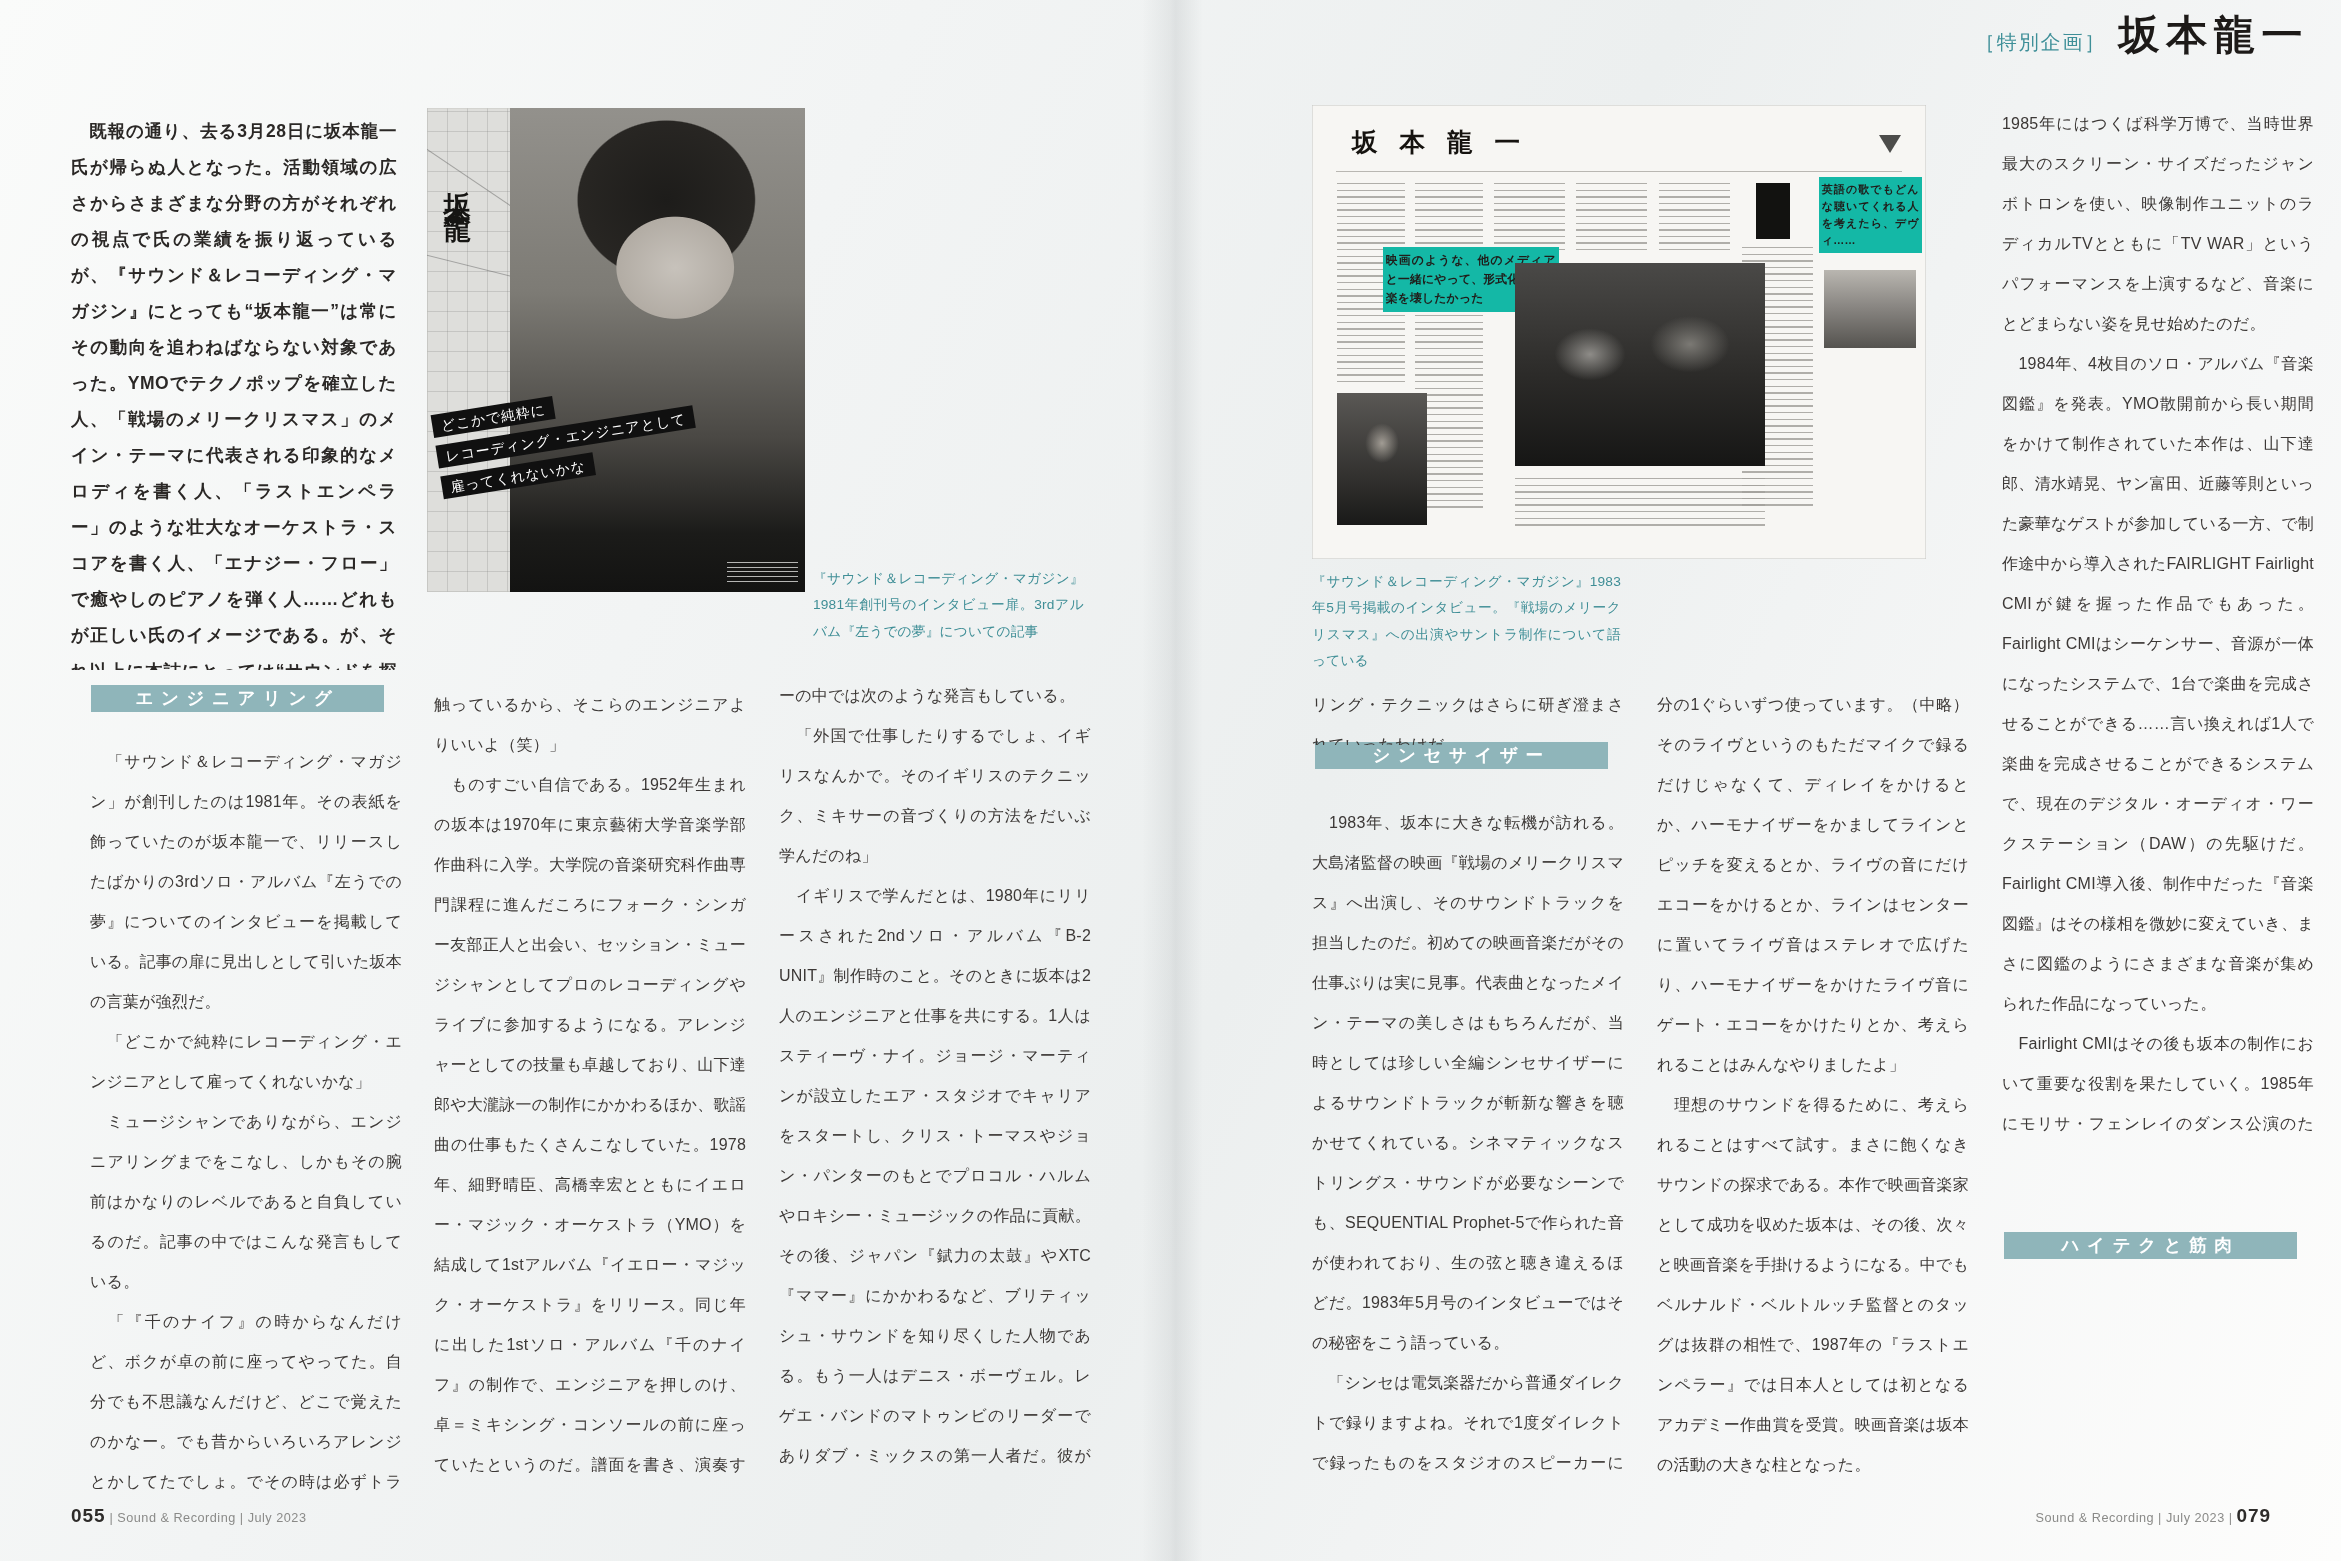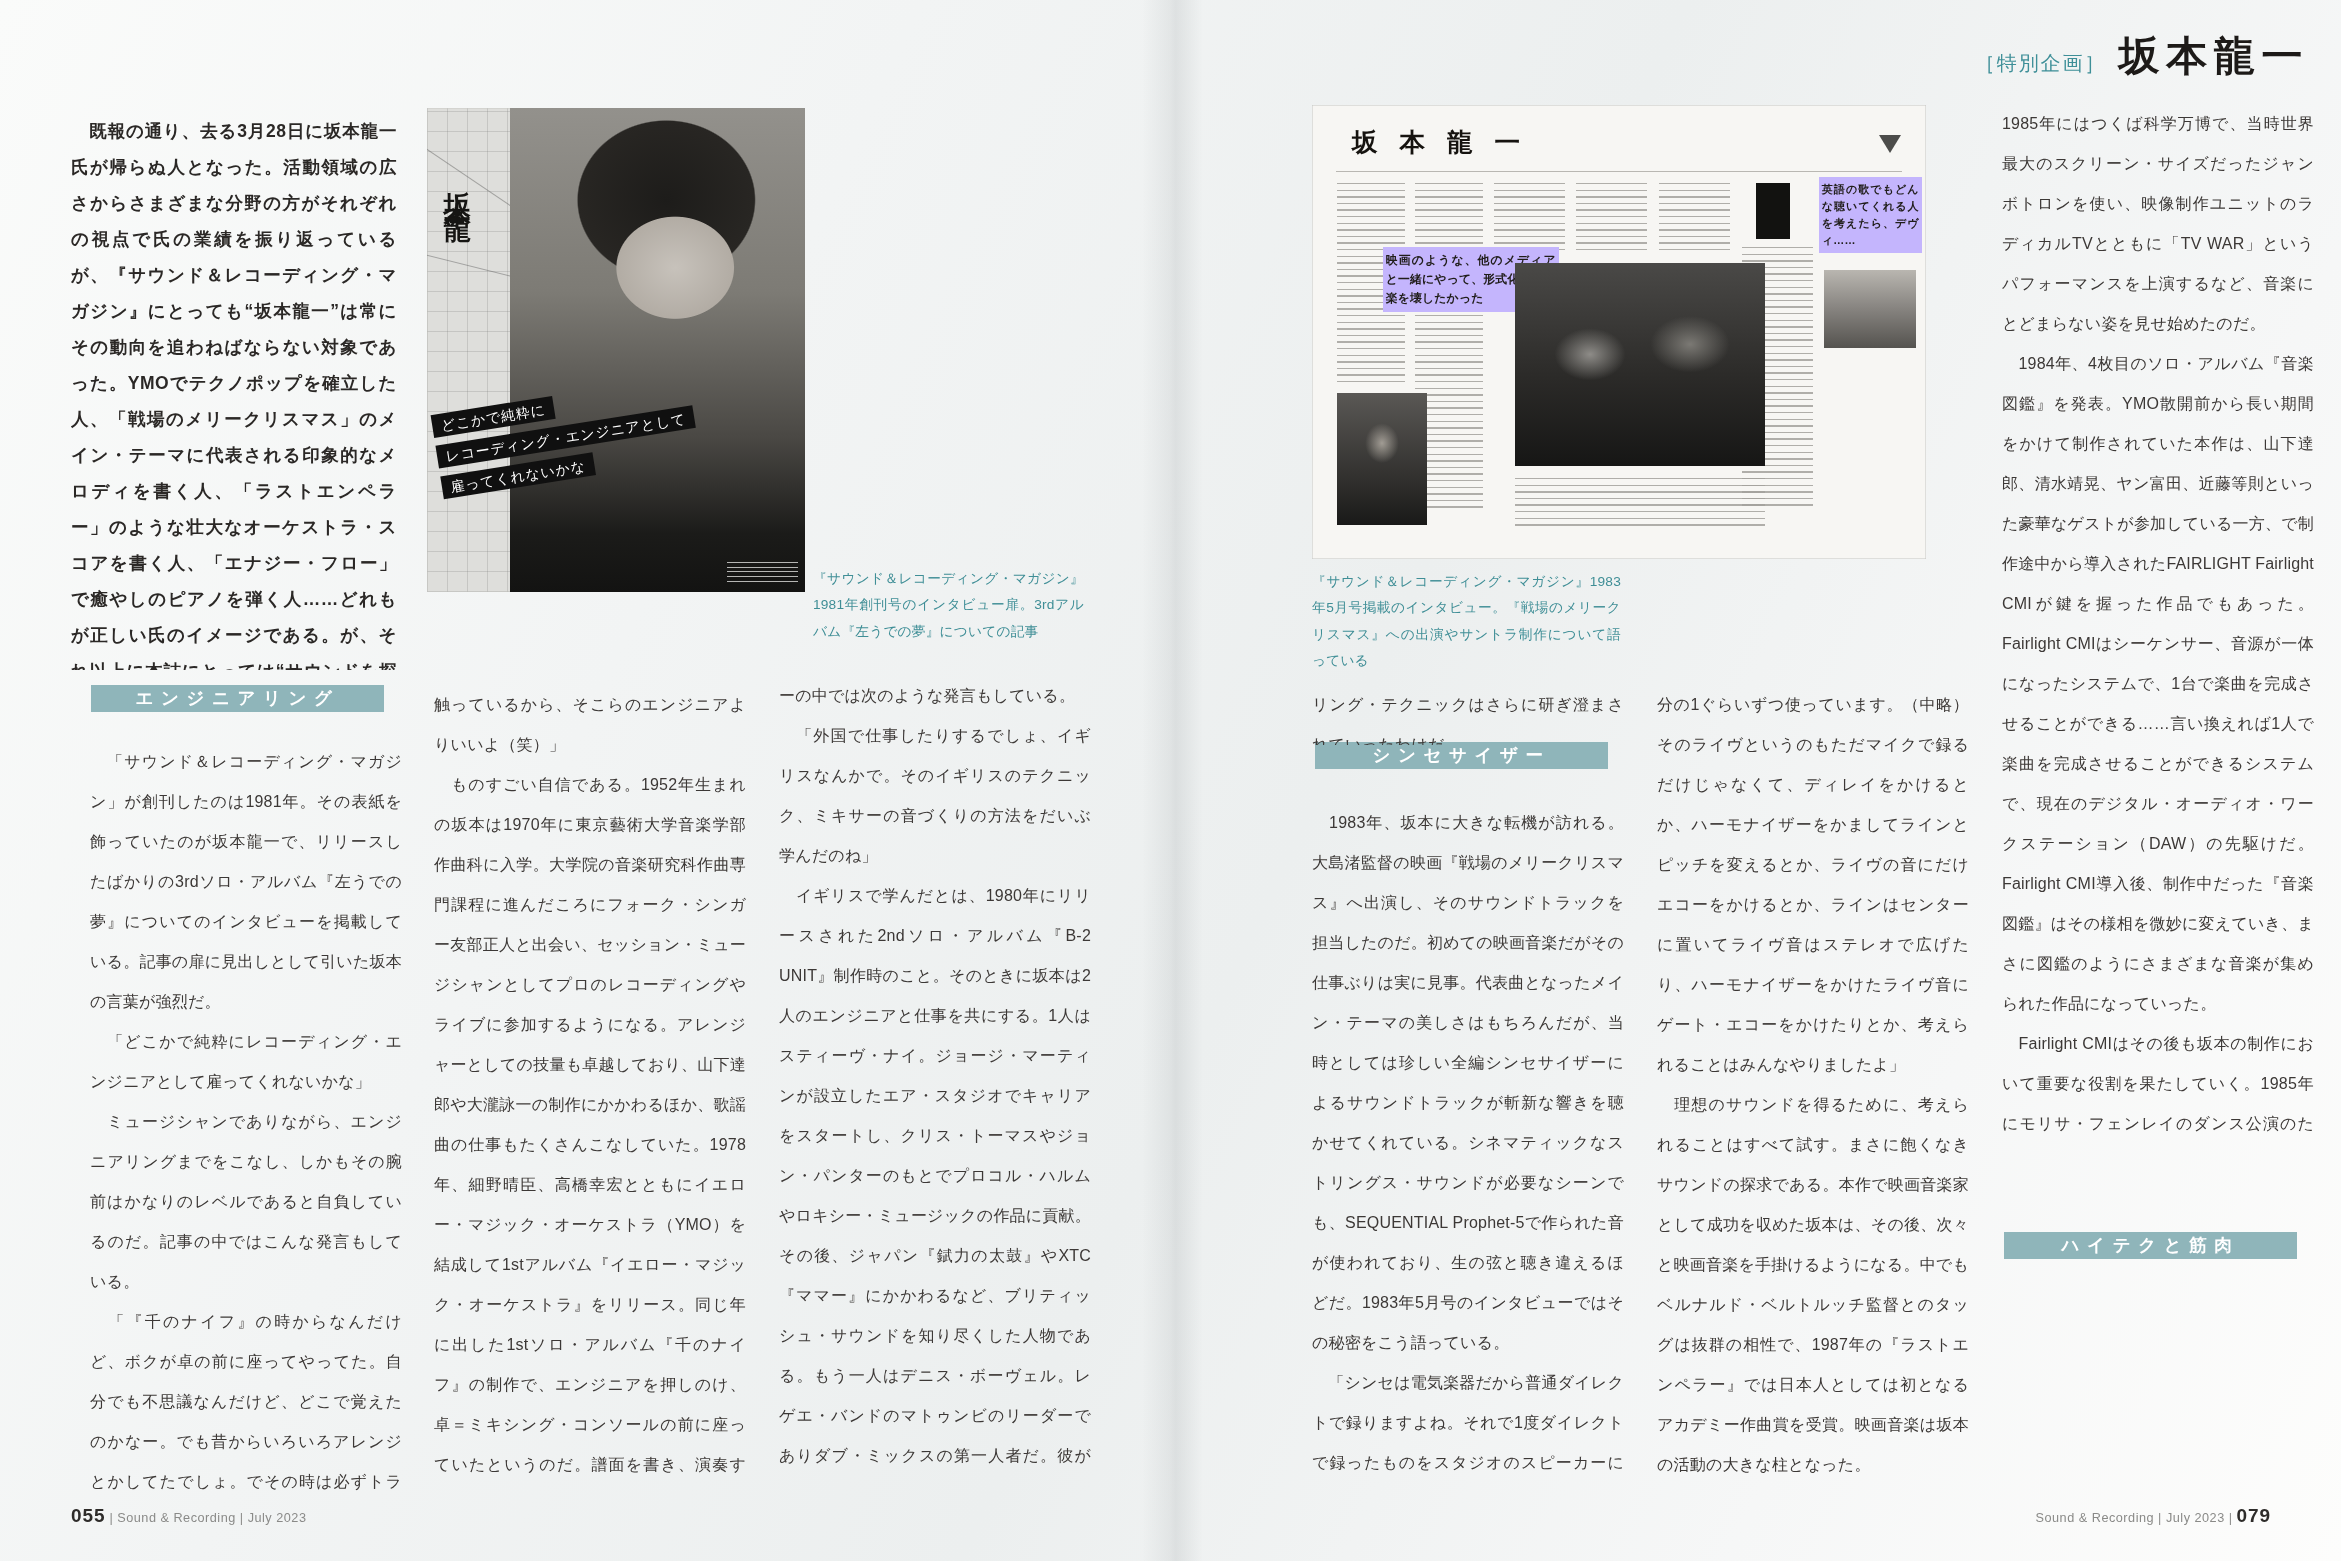--- a/index.html
+++ b/index.html
@@ -7,21 +7,21 @@
     position:relative; width:2342px; height:1561px; overflow:hidden;
     background:linear-gradient(115deg,#fafbfa 0%,#f2f4f4 30%,#ecefef 55%,#f6f7f7 80%,#fdfdfc 100%);
     font-family:"Liberation Sans","DejaVu Sans",sans-serif;
   }
   .spread::after{
     content:""; position:absolute; top:0; bottom:0; left:1142px; width:61px;
     background:linear-gradient(90deg,rgba(0,0,0,0) 0%,rgba(60,70,75,.07) 45%,rgba(60,70,75,.10) 55%,rgba(0,0,0,0) 100%);
     pointer-events:none;
   }
   
-  .feature-header{position:absolute; top:29px; right:33px; display:flex; align-items:baseline; gap:12.3px;}
+  .feature-header{position:absolute; top:8px; right:33px; display:flex; align-items:baseline; gap:12.3px;}
   .feature-tag{color:#3E8F98; font-family:"Liberation Serif","DejaVu Serif",serif; font-size:20px; letter-spacing:1.9px;}
   .feature-title{color:#1d1a18; font-family:"Liberation Serif","DejaVu Serif",serif; font-size:41px; letter-spacing:6.6px; font-weight:600;}
   
   .col{
     position:absolute; width:312px; font-size:16px; line-height:40px; letter-spacing:0.2px;
     color:#3c3836; text-align:justify; white-space:pre-wrap; overflow:hidden;
   }
   .intro{
     position:absolute; left:71px; top:113px; width:326px; height:557px;
     font-size:17.5px; line-height:36px; font-weight:700; color:#2b2826;
@@ -74,21 +74,21 @@
   .scan-headline{
     position:absolute; left:40px; top:20px; font-family:"Liberation Serif","DejaVu Serif",serif;
     font-size:25.5px; font-weight:700; color:#16130f; letter-spacing:22px; white-space:nowrap;
   }
   .scan-triangle{position:absolute; right:25.5px; top:30px; width:0; height:0;
     border-left:11.3px solid transparent; border-right:11.3px solid transparent; border-top:18px solid #4c4c4a;}
   .scan-rule{position:absolute; left:23.6px; right:23.6px; top:66px; height:0.9px; background:#b9b7b2;}
   .greek{background:repeating-linear-gradient(180deg,#a3a19c 0 1.4px, rgba(0,0,0,0) 1.4px 6.6px); opacity:.85;}
   .scan-quote{
     position:absolute; font-size:11.8px; line-height:19px; font-weight:700; color:#201d1a;
-    background:#c4b5fd; padding:3.8px 2.8px; text-align:justify; letter-spacing:0.2px;
+    background:#14b8a6; padding:3.8px 2.8px; text-align:justify; letter-spacing:0.2px;
   }
   .scan-photo-main{
     position:absolute; left:203px; top:158px; width:250px; height:203px;
     background:
       radial-gradient(ellipse 57px 42px at 30% 45%, #8e8c88 0%, rgba(0,0,0,0) 62%),
       radial-gradient(ellipse 66px 47px at 70% 40%, #7b7974 0%, rgba(0,0,0,0) 60%),
       linear-gradient(180deg,#4a4947 0%,#2c2b29 55%,#161615 100%);
   }
   .scan-photo-top{
     position:absolute; left:512px; top:165px; width:92px; height:78px;

